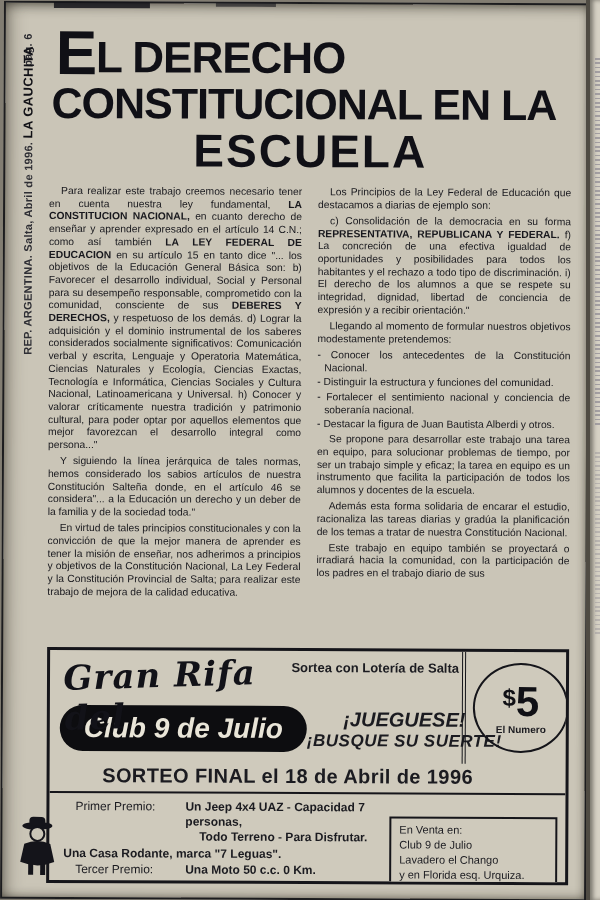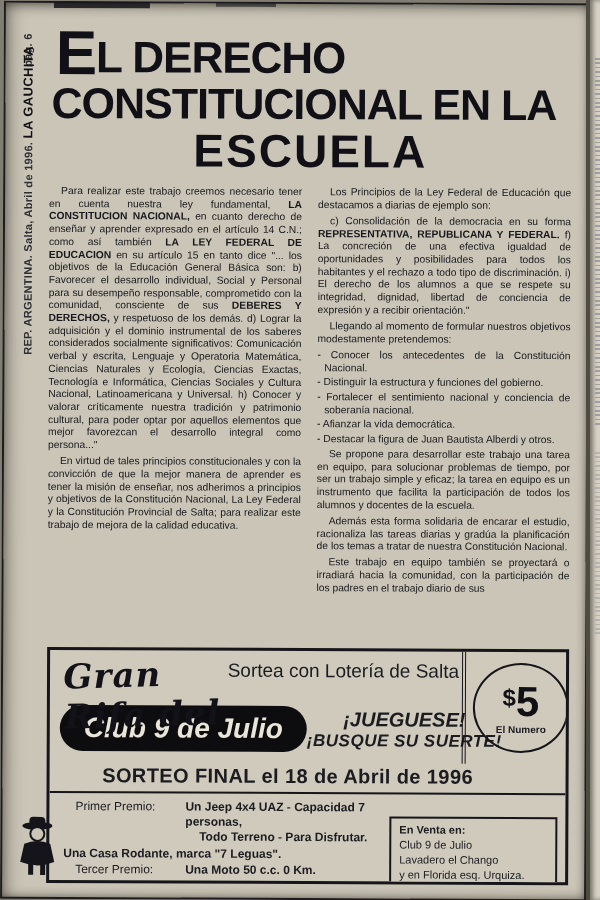--- a/index.html
+++ b/index.html
@@ -61,21 +61,21 @@
   .bold{font-weight:bold;}
   
   .ad{margin-top:10px;height:236px;border:3px solid #15151a;background:#cfcabc;overflow:hidden;display:flex;flex-direction:column;box-sizing:border-box;}
   .ad-head{display:flex;flex:none;}
   .ad-head-main{flex:1;min-width:0;}
   .ad-top{display:flex;align-items:flex-start;padding:4px 6px 0 14px;height:46px;box-sizing:border-box;}
   .script-title{
     font-family:"DejaVu Serif","Liberation Serif",serif;font-style:italic;font-weight:bold;
     font-size:34px;transform:rotate(-2deg);color:#121218;letter-spacing:1px;
   }
-  .lottery{margin-left:auto;font-weight:normal;font-size:19px;padding-top:5px;white-space:nowrap;}
+  .lottery{margin-left:auto;font-weight:bold;font-size:13px;padding-top:5px;white-space:nowrap;}
   .ad-mid{display:flex;align-items:center;padding:4px 4px 6px 10px;height:66px;box-sizing:border-box;}
   .club-pill{
     background:#0d0d10;color:#e9e5d8;font-style:italic;font-weight:bold;
     font-size:28px;padding:7px 24px;border-radius:26px;white-space:nowrap;letter-spacing:0;
   }
   .cta{margin-left:auto;text-align:center;font-weight:bold;font-style:italic;line-height:1.12;padding-right:4px;white-space:nowrap;}
   .cta1{font-size:20px;}
   .cta2{font-size:17px;letter-spacing:.5px;}
   .price-col{
     width:100px;flex:none;border-left:1px solid #15151a;position:relative;
@@ -97,21 +97,21 @@
   .ad-bottom{flex:1;display:flex;padding:6px 8px 4px 14px;min-height:0;}
   .prizes{flex:1;min-width:0;}
   .prize-row{display:flex;font-size:12px;line-height:1.26;margin-bottom:1.5px;}
   .prize-label{width:110px;flex:none;margin-left:12px;}
   .prize-desc{font-weight:bold;}
   .prize-desc .second{text-align:center;font-weight:bold;}
   .venta{
     width:148px;flex:none;border:2px solid #15151a;margin-left:8px;margin-top:16px;
     padding:4px 8px;font-size:11px;line-height:1.35;align-self:flex-start;background:#cfcabc;
   }
-  .venta-title{font-weight:bold;}
+  .venta-title{font-weight:normal;}
   
   .mascot{position:absolute;left:12px;top:812px;}
 </style>
 </head>
 <body>
 
 <div class="scan">
 
   <div class="paper">
     <div class="smudge sm1"></div>
@@ -129,30 +129,30 @@
               <span>L DERECHO</span>
           </div>
           <div class="t2">CONSTITUCIONAL EN LA</div>
           <div class="t3">ESCUELA</div>
         </div>
       </div>
 
       <div class="columns">
         <div class="col">
             <p class="para"><span>Para realizar este trabajo creemos necesario tener en cuenta nuestra ley fundamental, </span><span class="bold">LA CONSTITUCION NACIONAL,</span><span> en cuanto derecho de enseñar y aprender expresado en el artículo 14 C.N.; como así también </span><span class="bold">LA LEY FEDERAL DE EDUCACION</span><span> en su artículo 15 en tanto dice "... los objetivos de la Educación General Básica son: b) Favorecer el desarrollo individual, Social y Personal para su desempeño responsable, comprometido con la comunidad, consciente de sus </span><span class="bold">DEBERES Y DERECHOS,</span><span> y respetuoso de los demás. d) Lograr la adquisición y el dominio instrumental de los saberes considerados socialmente significativos: Comunicación verbal y escrita, Lenguaje y Operatoria Matemática, Ciencias Naturales y Ecología, Ciencias Exactas, Tecnología e Informática, Ciencias Sociales y Cultura Nacional, Latinoamericana y Universal. h) Conocer y valorar críticamente nuestra tradición y patrimonio cultural, para poder optar por aquellos elementos que mejor favorezcan el desarrollo integral como persona..."</span></p>
+            <p class="para"><span>Y siguiendo la línea jerárquica de tales normas, hemos considerado los sabios artículos de nuestra Constitución Salteña donde, en el artículo 46 se considera"... a la Educación un derecho y un deber de la familia y de la sociedad toda."</span></p>
             <p class="para"><span>En virtud de tales principios constitucionales y con la convicción de que la mejor manera de aprender es tener la misión de enseñar, nos adherimos a principios y objetivos de la Constitución Nacional, La Ley Federal y la Constitución Provincial de Salta; para realizar este trabajo de mejora de la calidad educativa.</span></p>
           </div>
         <div class="col">
             <p class="para"><span>Los Principios de la Ley Federal de Educación que destacamos a diarias de ejemplo son:</span></p>
             <p class="para"><span>c) Consolidación de la democracia en su forma </span><span class="bold">REPRESENTATIVA, REPUBLICANA Y FEDERAL.</span><span> f) La concreción de una efectiva igualdad de oportunidades y posibilidades para todos los habitantes y el rechazo a todo tipo de discriminación. i) El derecho de los alumnos a que se respete su integridad, dignidad, libertad de conciencia de expresión y a recibir orientación."</span></p>
             <p class="para"><span>Llegando al momento de formular nuestros objetivos modestamente pretendemos:</span></p>
             <p class="para bullet"><span>- Conocer los antecedentes de la Constitución Nacional.</span></p>
-            <p class="para bullet"><span>- Distinguir la estructura y funciones del gobierno.</span></p>
+            <p class="para bullet"><span>- Distinguir la estructura y funciones del comunidad.</span></p>
             <p class="para bullet"><span>- Fortalecer el sentimiento nacional y conciencia de soberanía nacional.</span></p>
-            <p class="para bullet"><span>- Afianzar la vida democrática.</span></p>
             <p class="para bullet"><span>- Destacar la figura de Juan Bautista Alberdi y otros.</span></p>
             <p class="para"><span>Se propone para desarrollar este trabajo una tarea en equipo, para solucionar problemas de tiempo, por ser un trabajo simple y eficaz; la tarea en equipo es un instrumento que facilita la participación de todos los alumnos y docentes de la escuela.</span></p>
             <p class="para"><span>Además esta forma solidaria de encarar el estudio, racionaliza las tareas diarias y gradúa la planificación de los temas a tratar de nuestra Constitución Nacional.</span></p>
             <p class="para"><span>Este trabajo en equipo también se proyectará o irradiará hacia la comunidad, con la participación de los padres en el trabajo diario de sus</span></p>
           </div>
       </div>
 
       <div class="ad">
         <div class="ad-head">
           <div class="ad-head-main">

